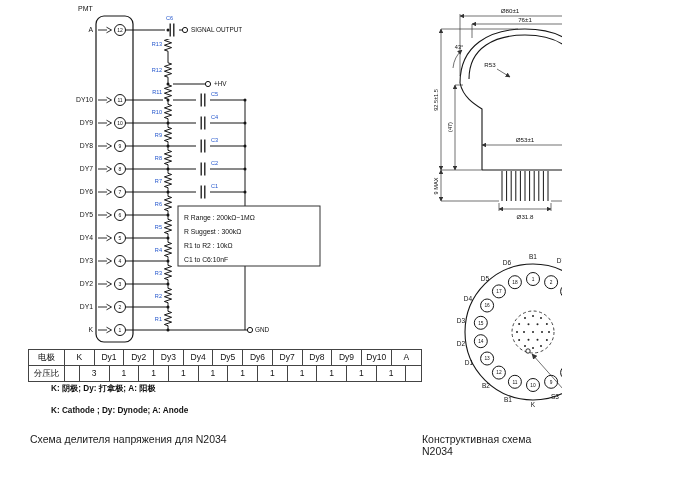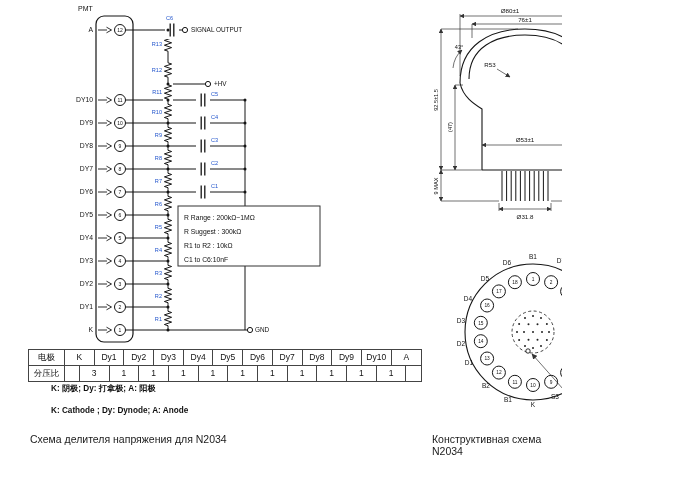--- a/index.html
+++ b/index.html
@@ -258,21 +258,21 @@
       <div class="tc w-col">1</div>
       <div class="tc w-col">1</div>
       <div class="tc w-half"></div>
     </div>
   </div>
 
   <div class="legend" style="top:383px">K: 阴极;  Dy: 打拿极;  A: 阳极</div>
   <div class="legend" style="top:406px">K: Cathode ;  Dy: Dynode;  A: Anode</div>
 
   <div class="caption" style="left:30px">Схема делителя напряжения для N2034</div>
-  <div class="caption" style="left:432px">Конструктивная схема N2034</div>
+  <div class="caption" style="left:422px">Конструктивная схема N2034</div>
 
   <svg style="left:430px;top:5px" width="247" height="240" viewBox="0 0 247 240">
     <defs>
       <marker id="arrM" viewBox="0 0 10 10" refX="9" refY="5" markerWidth="7" markerHeight="7" orient="auto-start-reverse">
           <path d="M0,0L10,5L0,10z" fill="#333"></path>
         </marker>
     </defs>
 
     <g stroke="#151515" stroke-width="1.1" fill="none">
       <path d="M30,78 C30,40 60,24 95,24 C130,24 160,40 160,78"></path>

